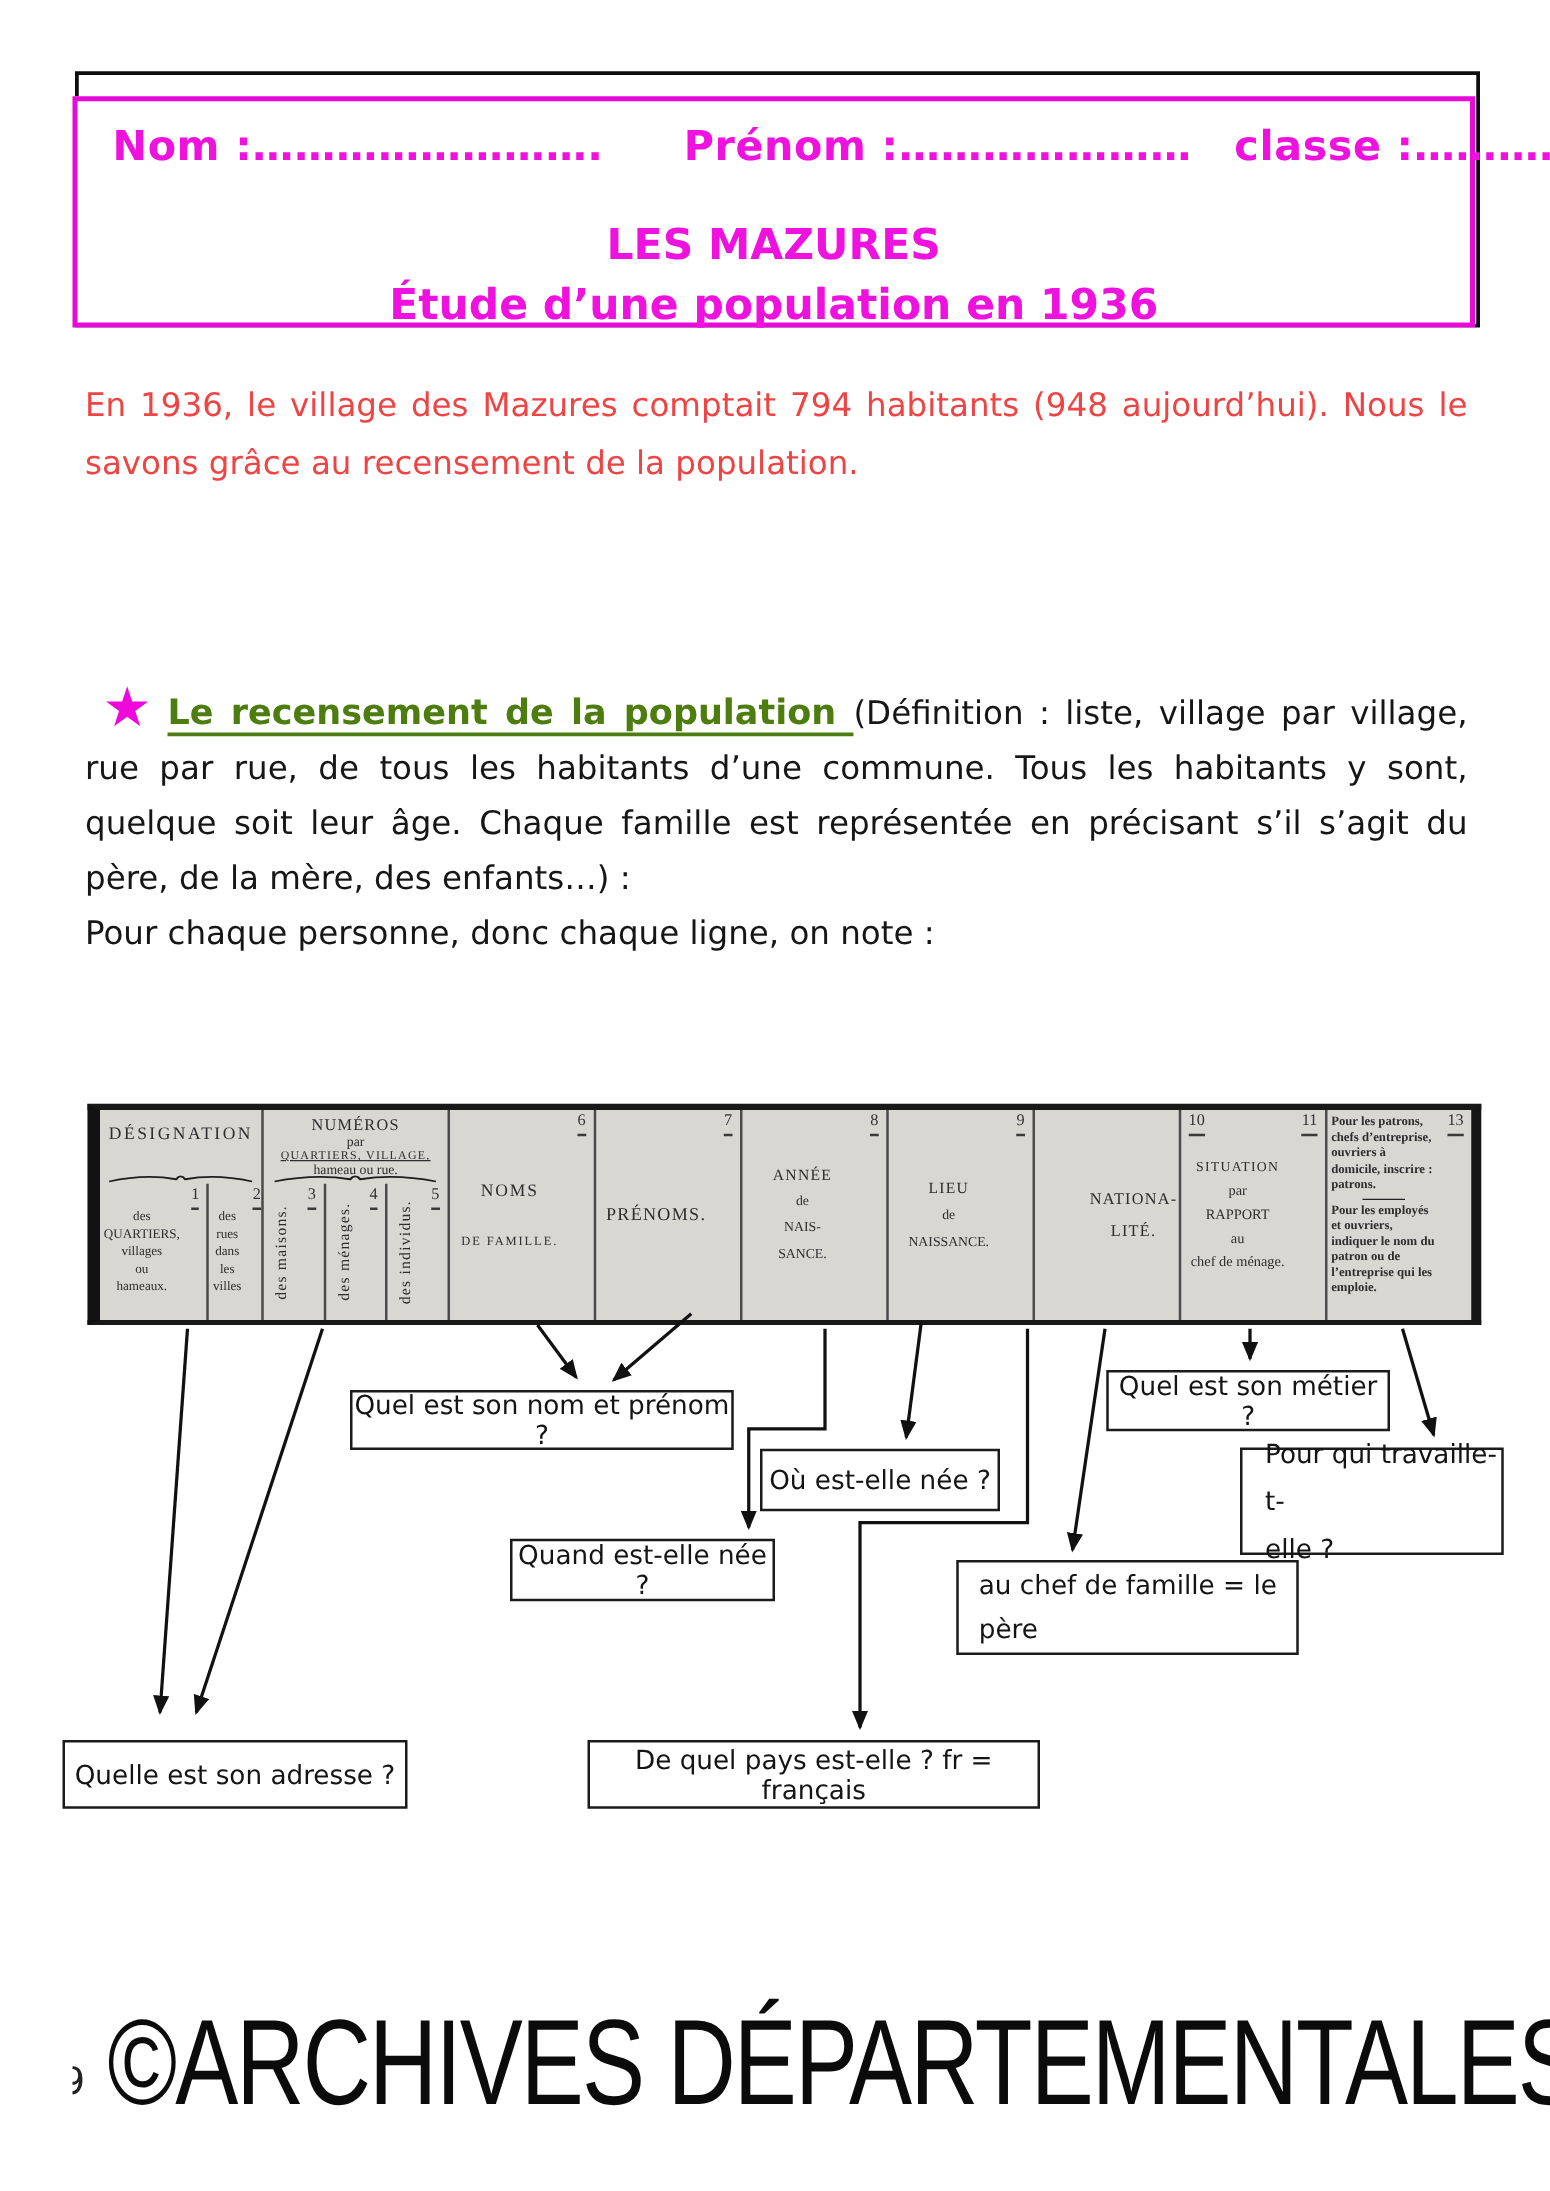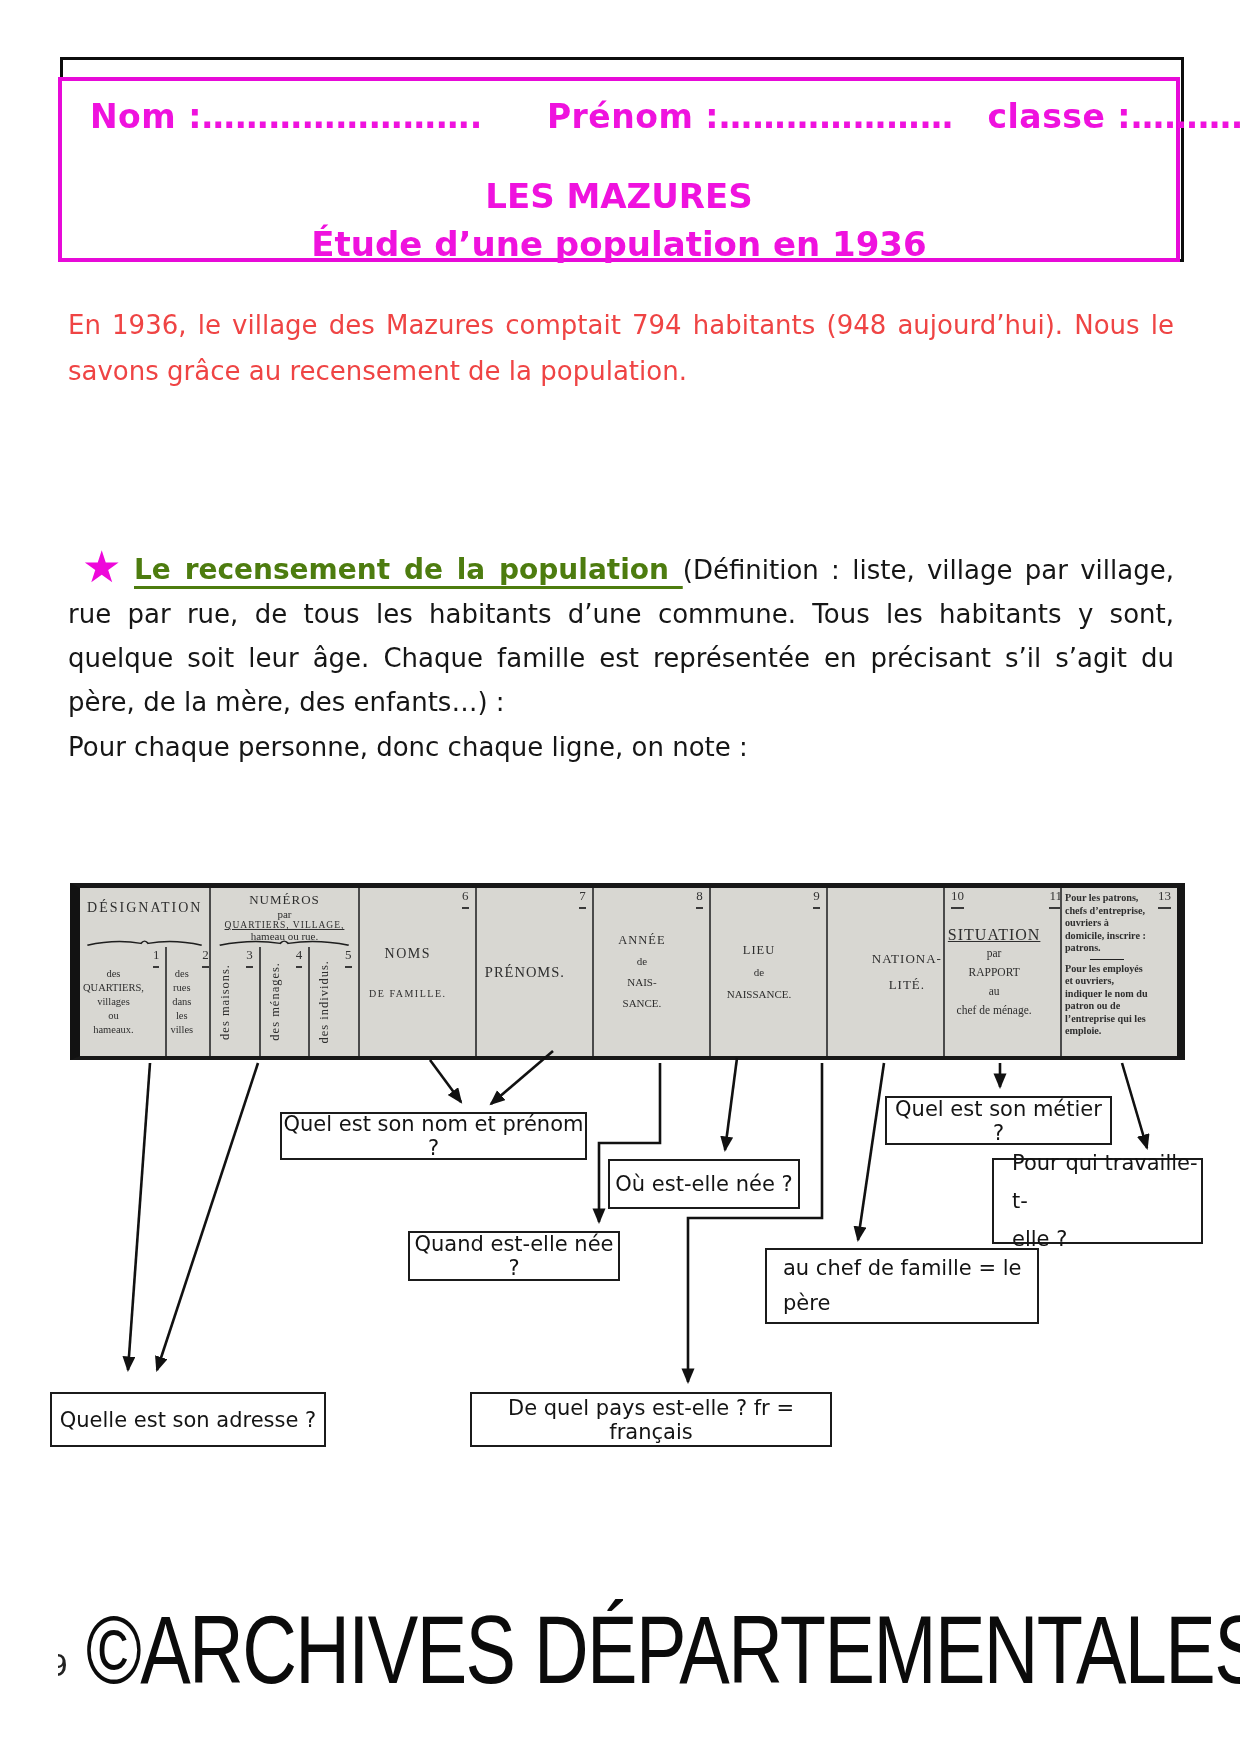--- a/index.html
+++ b/index.html
@@ -58,21 +58,21 @@
   .gh-s1{font-size:13px;letter-spacing:1px;}
   .gh-s2{font-size:11px;}
   .gh-s3{font-size:9.5px;letter-spacing:1px;text-decoration:underline;}
   .gh-s4{font-size:11px;}
   .sub-small .ccol-body{font-size:10.5px;line-height:14px;}
   .c6 .ccol-body{gap:26px;}  .c6 .l0{font-size:14px;letter-spacing:1.5px;} .c6 .l1{font-size:10px;letter-spacing:1.5px;}
   .c7 .ccol-body{font-size:14.5px;letter-spacing:1px;}
   .c8 .ccol-body{font-size:11px;line-height:21px;} .c8 .l0{font-size:12.5px;letter-spacing:1px;}
   .c9 .ccol-body{font-size:11px;line-height:22px;} .c9 .l0{font-size:12.5px;letter-spacing:1px;}
   .c10 .ccol-body{font-size:13px;letter-spacing:1px;line-height:26px;padding-left:44px;}
-  .c11 .ccol-body{font-size:11.5px;line-height:19px;} .c11 .l0{font-size:16px;letter-spacing:1px;text-decoration:underline;}
+  .c11 .ccol-body{font-size:11.5px;line-height:19px;} .c11 .l0{font-size:11px;letter-spacing:1px;}
   .c12 .ccol-body{font-size:14.5px;font-weight:bold;letter-spacing:1px;}
   .c13 .ccol-body{justify-content:flex-start;padding-top:4px;}
   .c13 p{margin:0;font-size:10.2px;font-weight:bold;line-height:12.5px;text-align:left;}
   .c13 .mini-rule{width:34px;border-top:1.5px solid #222;margin:4px auto 3px auto;}
 
   
   .abox{position:absolute;background:#ffffff;border:2px solid #1b1b1b;box-sizing:border-box;
         font-size:21px;color:#141414;display:flex;flex-direction:column;justify-content:center;}
   .abox.center{align-items:center;text-align:center;}
   .bx-nom{left:280px;top:1112px;width:307px;height:48px;}

